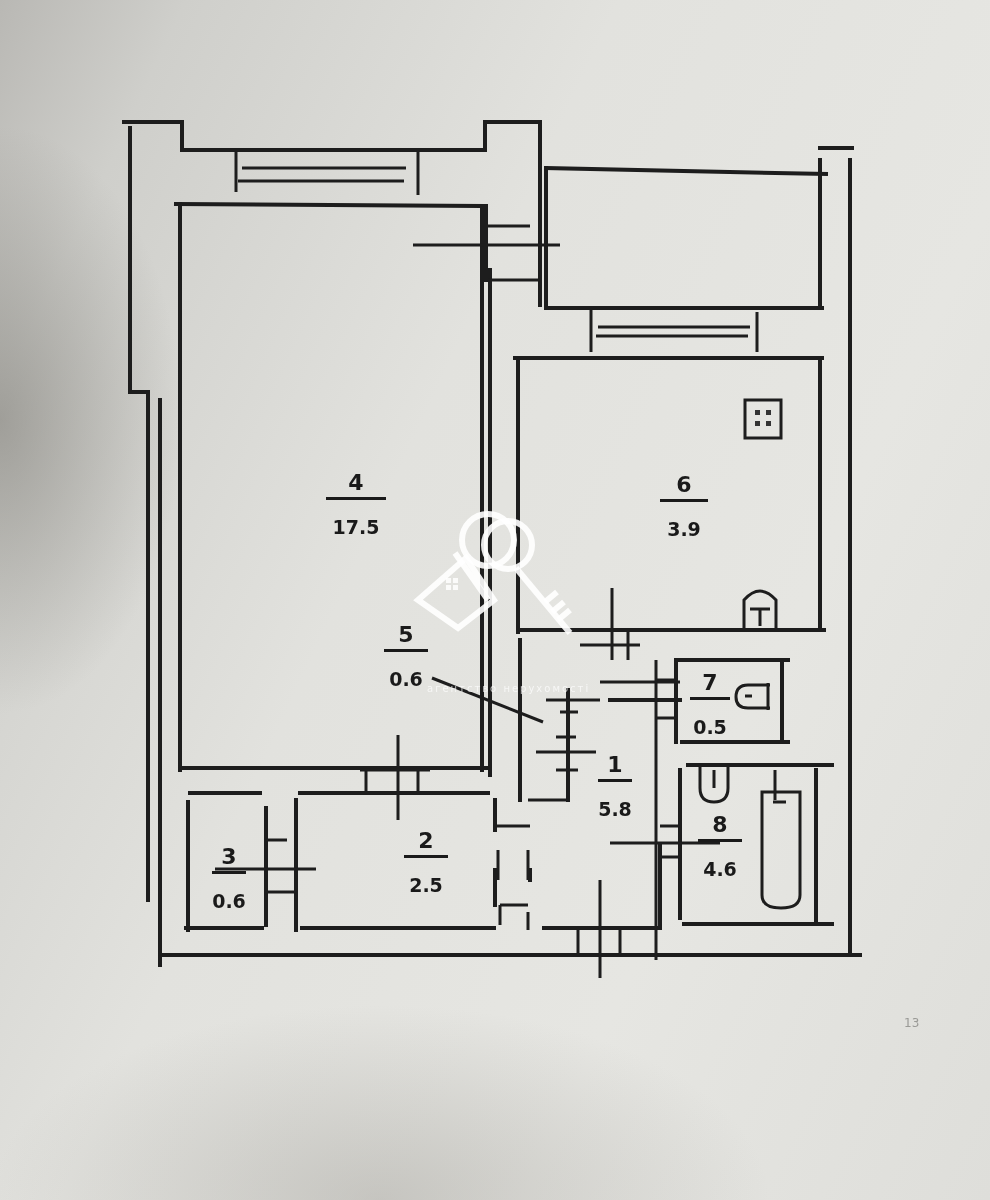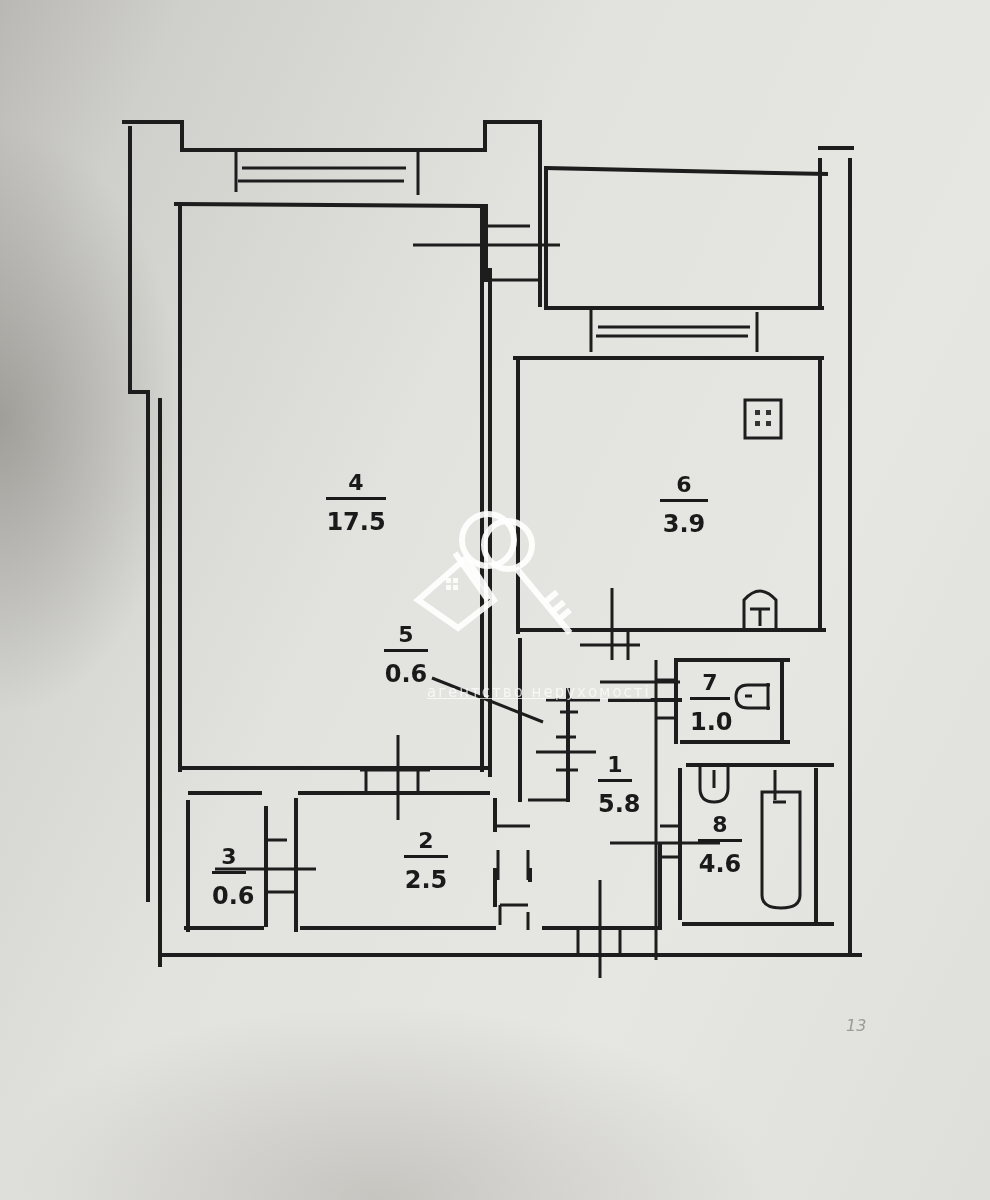--- a/index.html
+++ b/index.html
@@ -17,29 +17,29 @@
   }
   svg#plan { position: absolute; left: 0; top: 0; }
   .wall { stroke: #1d1d1d; stroke-width: 4; fill: none; stroke-linecap: square; }
   .thin { stroke: #1d1d1d; stroke-width: 3; fill: none; }
   .label {
     position: absolute; text-align: center; color: #1a1a1a;
     font-family: "DejaVu Sans", sans-serif; font-weight: bold;
     line-height: 1;
   }
   .label .num { display: block; font-size: 22px; padding-bottom: 3px; }
-  .label .area { display: block; font-size: 24px; border-top: 3px solid #1a1a1a; padding-top: 10px; }
+  .label .area { display: block; font-size: 19px; border-top: 3px solid #1a1a1a; padding-top: 18px; }
   .watermark {
     position: absolute; color: rgba(255,255,255,0.85);
     font-family: "DejaVu Sans", sans-serif; letter-spacing: 6px;
   }
   .wm-title { left: 383px; top: 650px; font-size: 28px; }
-  .wm-sub { left: 427px; top: 683px; font-size: 15px; letter-spacing: 2px; color: rgba(255,255,255,0.7); text-decoration: underline; }
+  .wm-sub { left: 427px; top: 683px; font-size: 10px; letter-spacing: 2px; color: rgba(255,255,255,0.7); }
   .corner-mark {
-    position: absolute; left: 846px; top: 1016px; font-size: 16px; color: #9a9a96; font-style: italic;
+    position: absolute; left: 904px; top: 1016px; font-size: 12px; color: #9a9a96;
   }
 </style>
 </head>
 <body>
 
 <div id="stage">
 
   <svg id="plan" width="990" height="1200" viewBox="0 0 990 1200">
 
     <g>
@@ -236,21 +236,21 @@
   <div class="label" style="left:660px; top:474px; width:48px;">
     <span class="num">6</span>
     <span class="area">3.9</span>
   </div>
   <div class="label" style="left:384px; top:624px; width:44px;">
     <span class="num">5</span>
     <span class="area">0.6</span>
   </div>
   <div class="label" style="left:690px; top:672px; width:40px;">
     <span class="num">7</span>
-    <span class="area">1.0</span>
+    <span class="area">0.5</span>
   </div>
   <div class="label" style="left:598px; top:754px; width:34px;">
     <span class="num">1</span>
     <span class="area">5.8</span>
   </div>
   <div class="label" style="left:698px; top:814px; width:44px;">
     <span class="num">8</span>
     <span class="area">4.6</span>
   </div>
   <div class="label" style="left:404px; top:830px; width:44px;">

